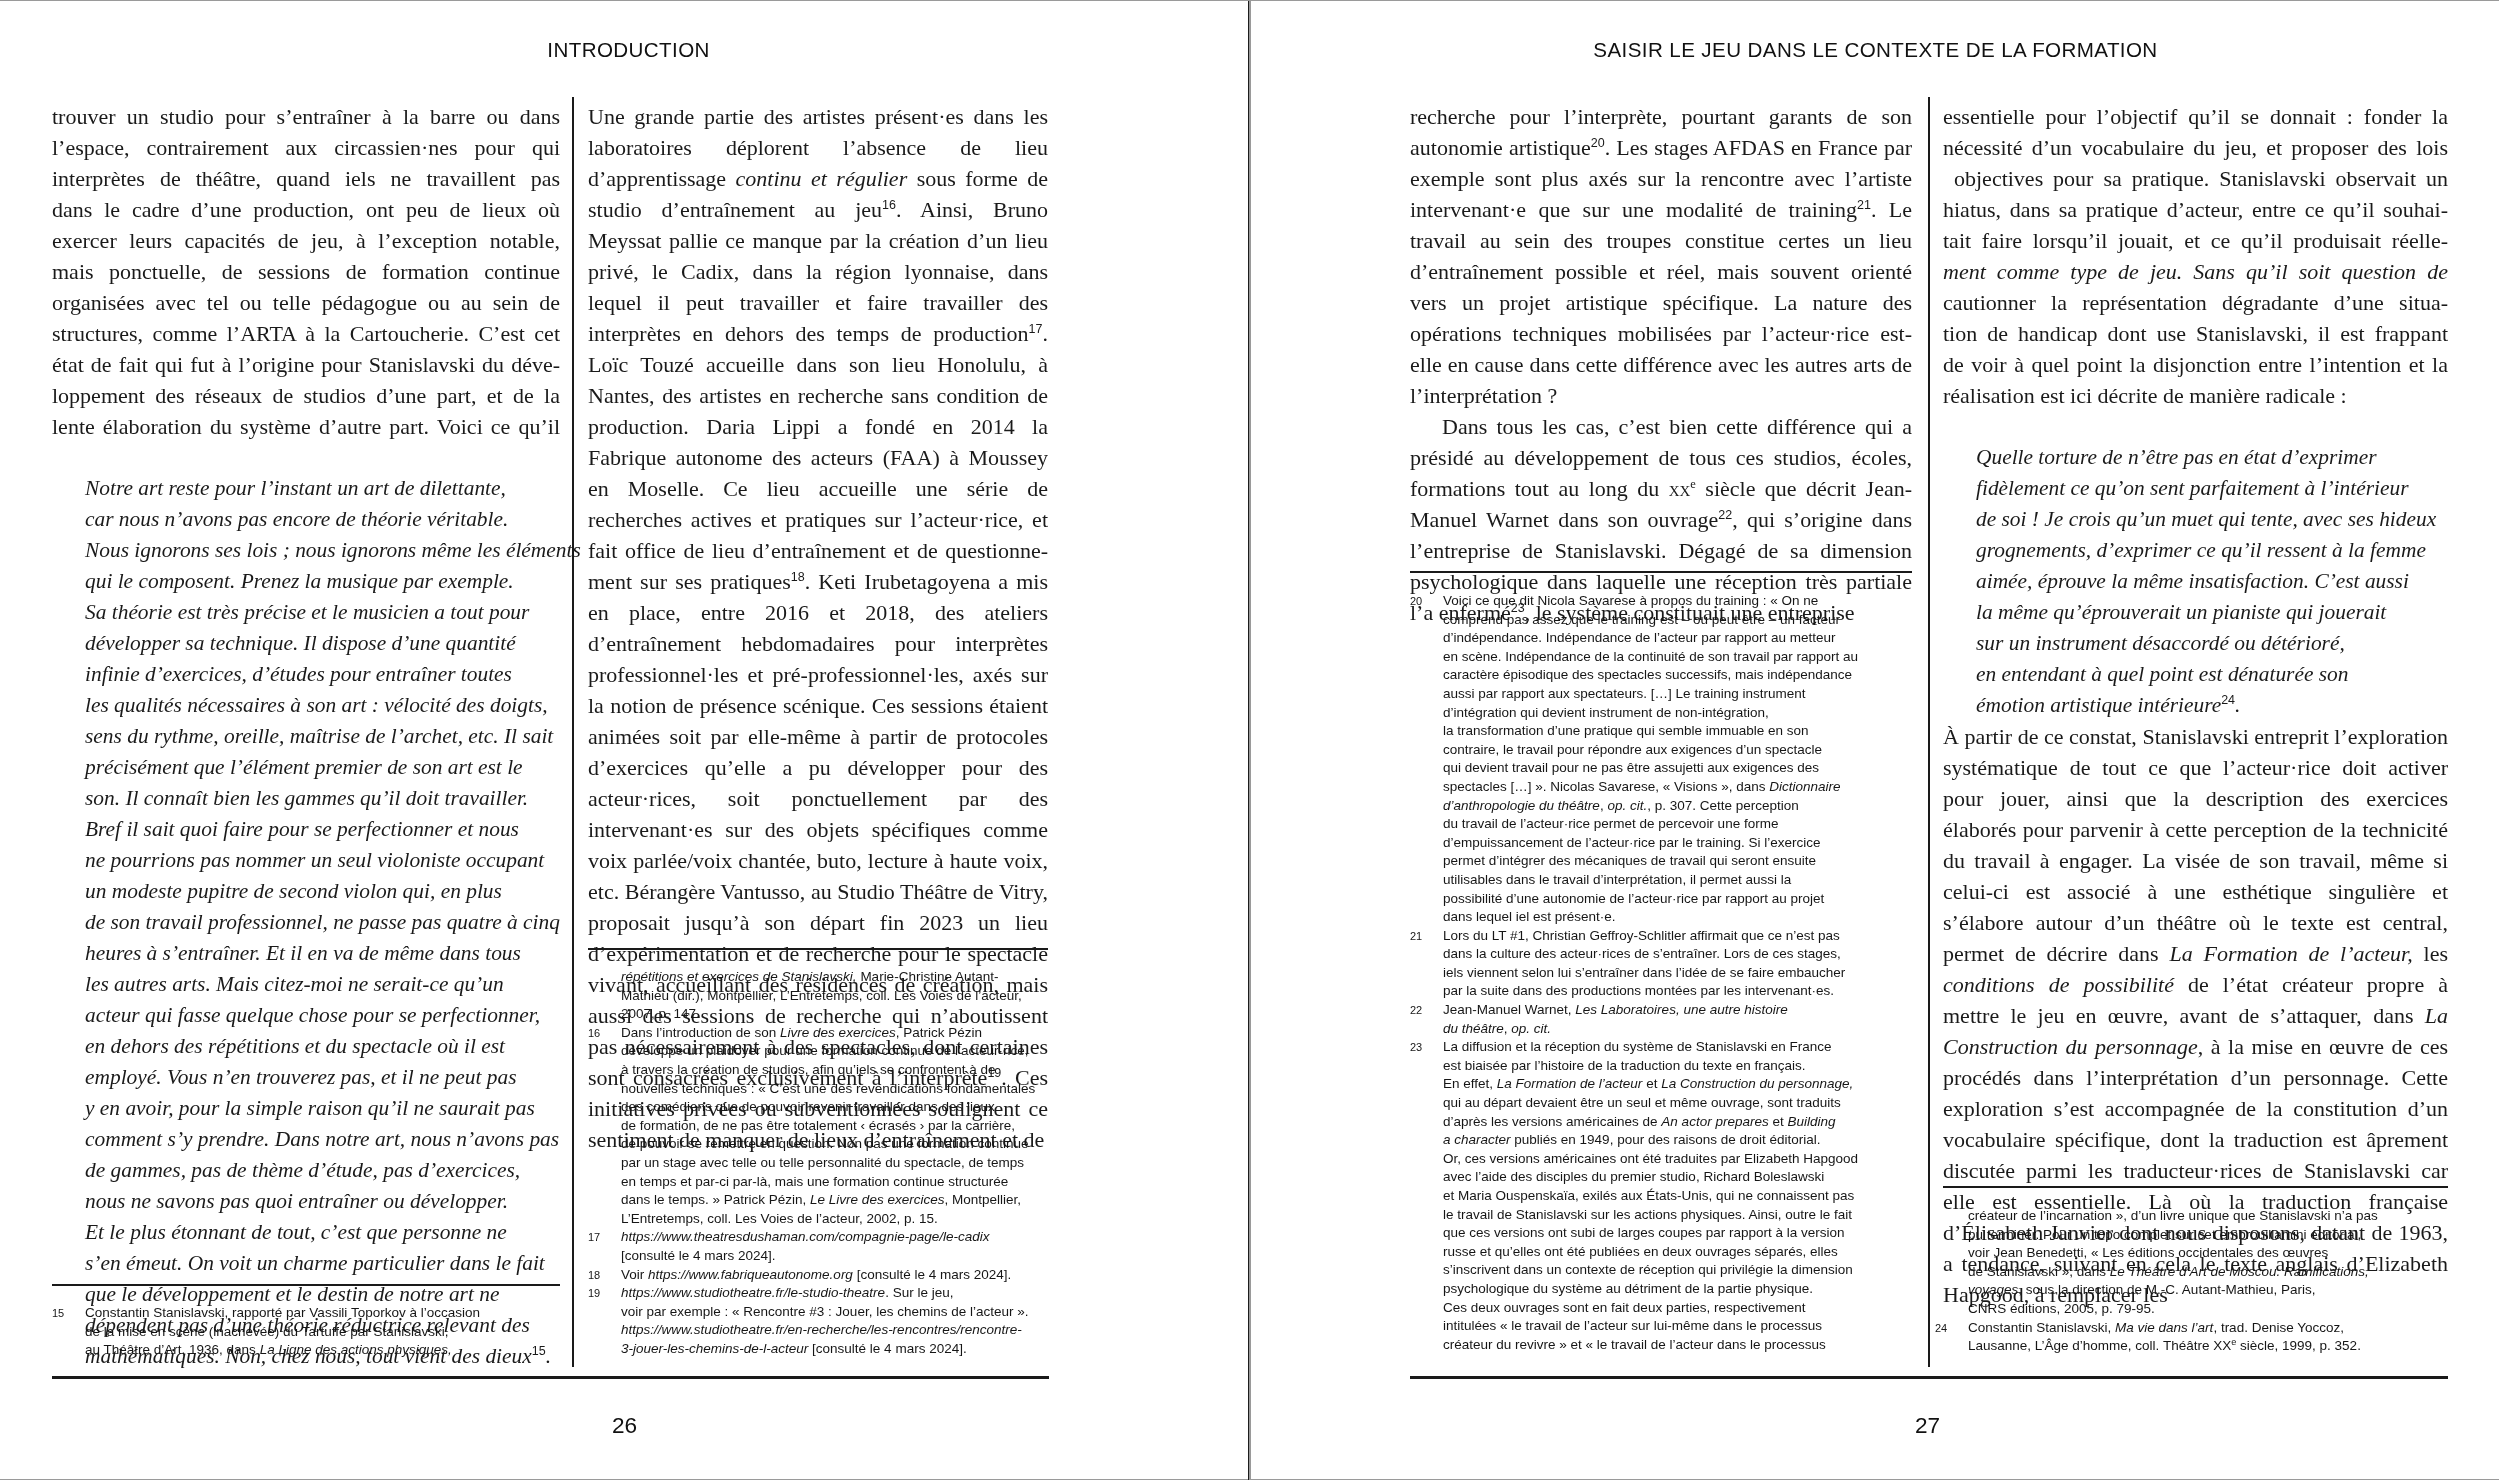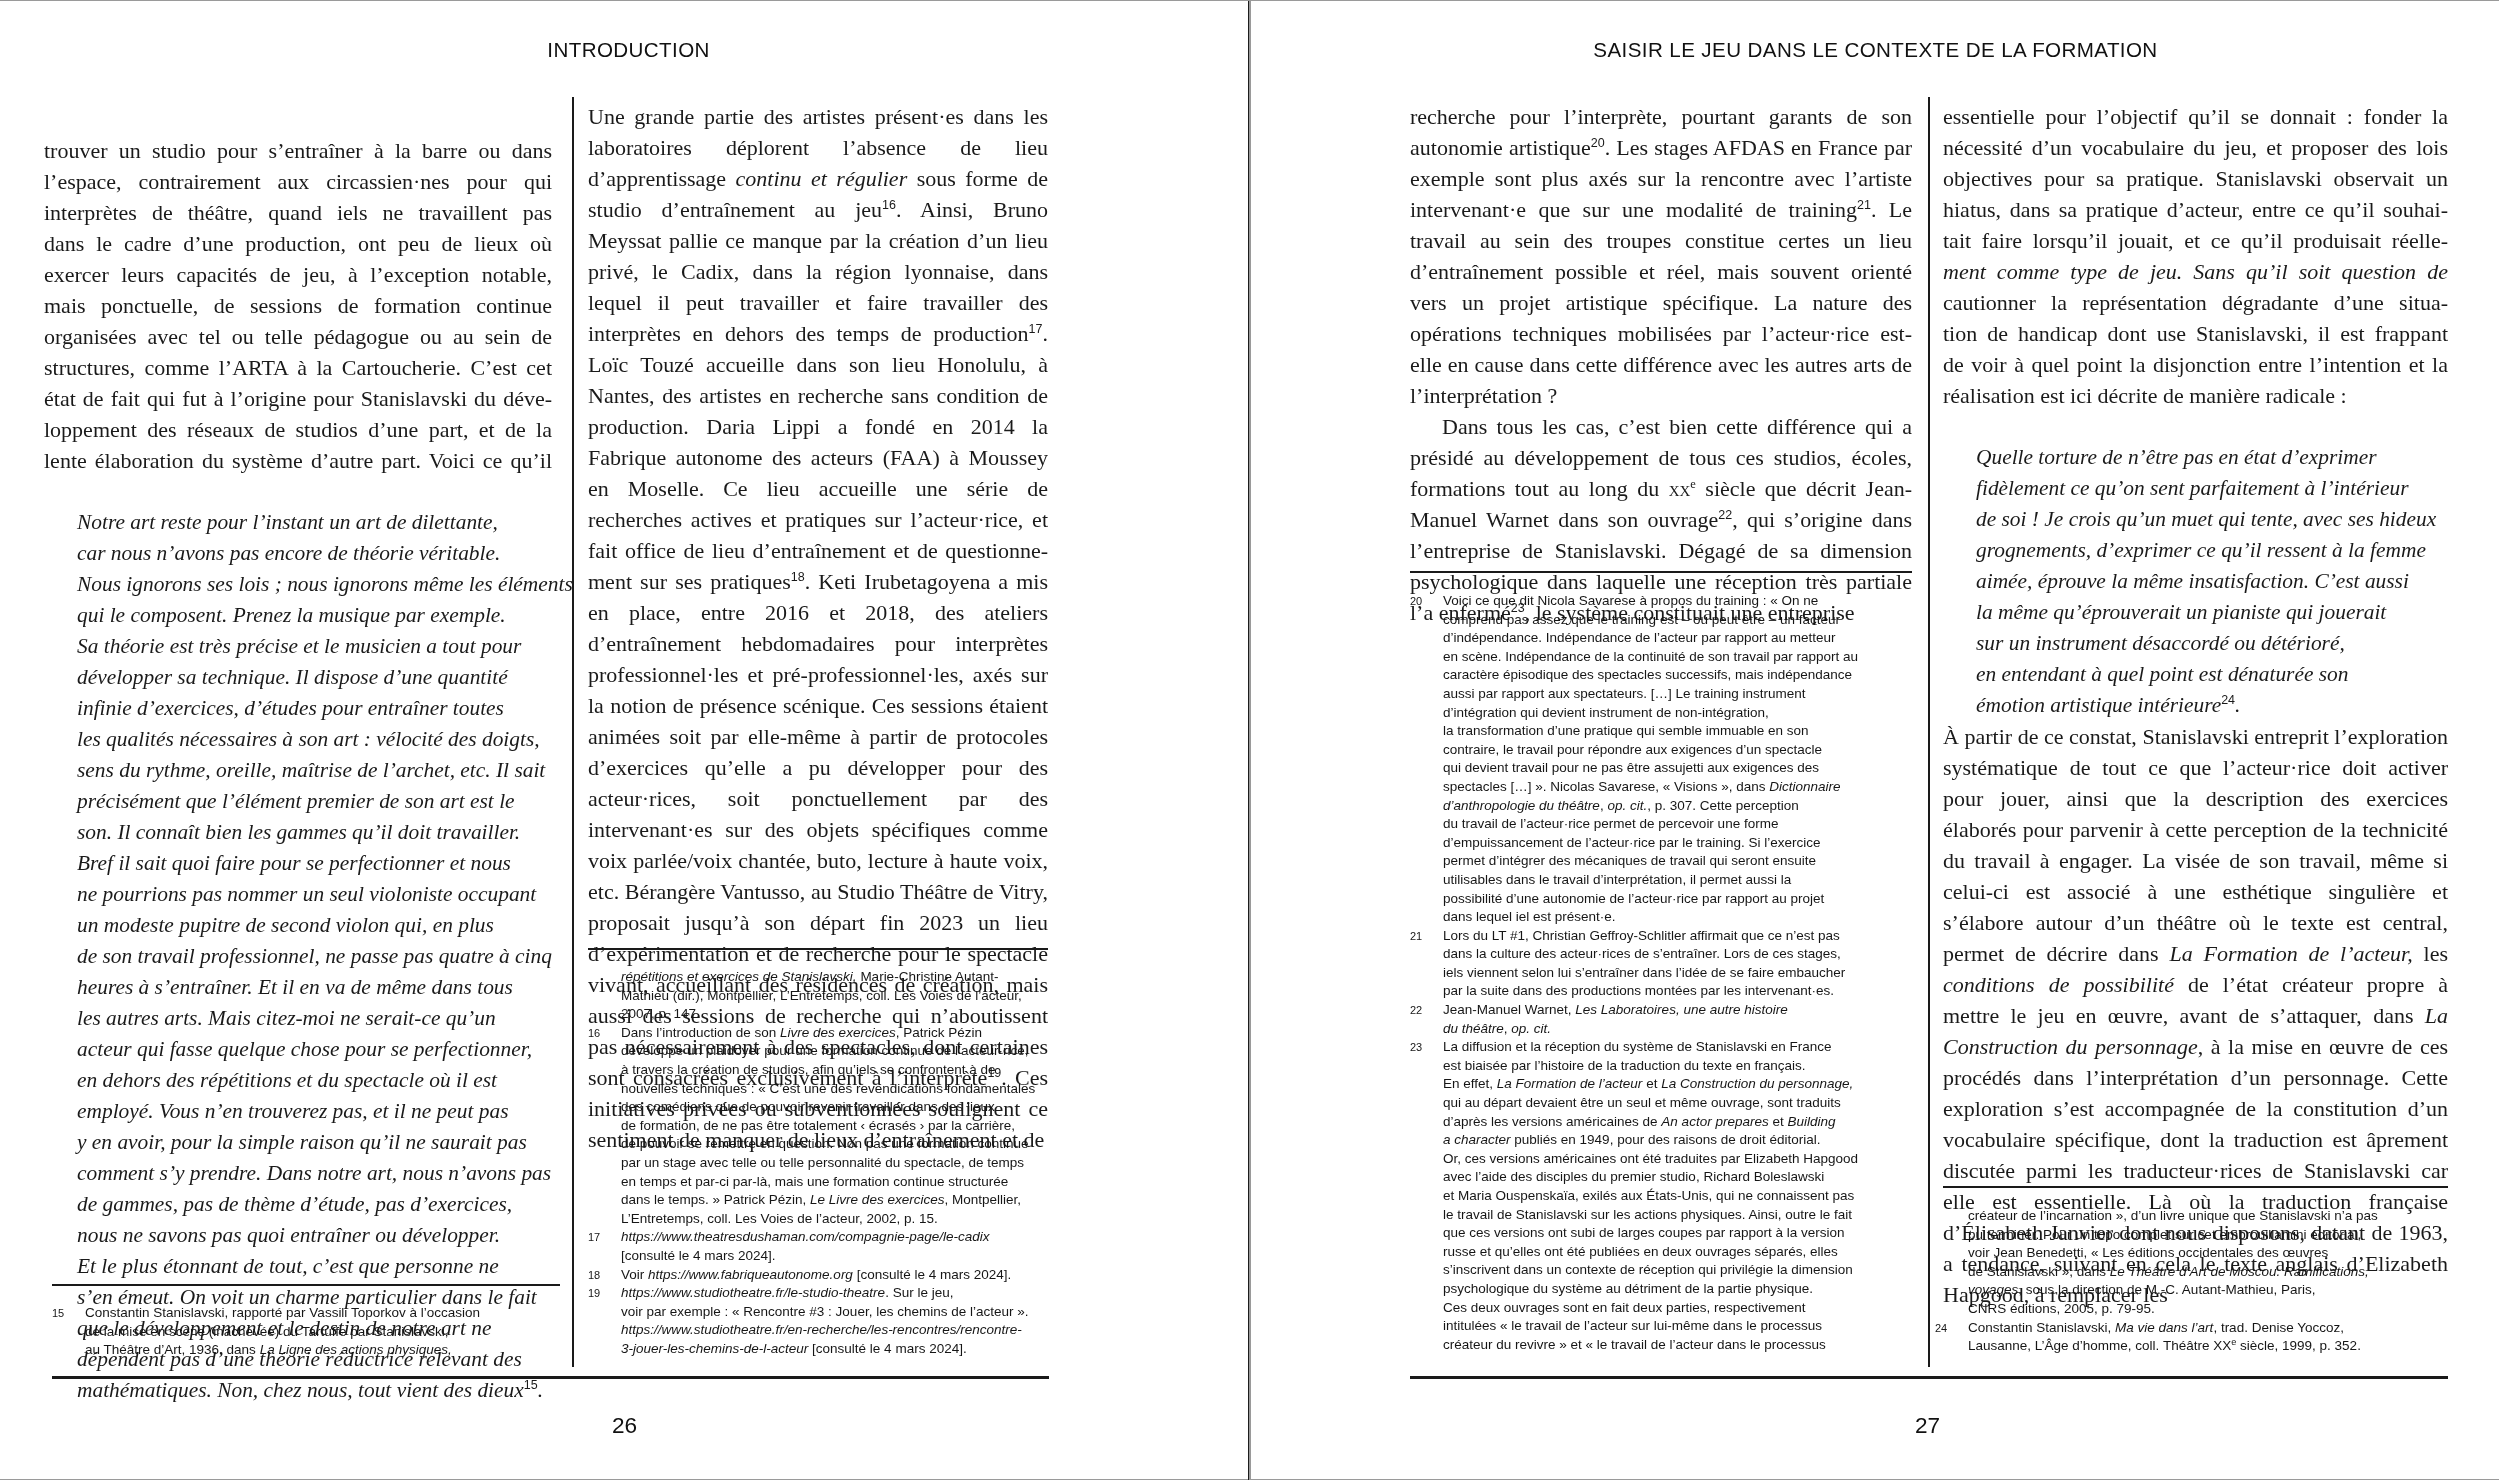--- a/index.html
+++ b/index.html
@@ -43,21 +43,21 @@
   .page-number { position: absolute; top: 1412px; width: 100%; text-align: center; font-family: "Liberation Sans", sans-serif; font-size: 22.6px; color: #111; }
 </style>
 </head>
 <body>
 
 <div class="spread">
 
   <div class="page left">
     <div class="running-head">INTRODUCTION</div>
 
-    <div class="col" style="left:44px; width:508px;margin-top:34px;">
+    <div class="col" style="left:52px; width:508px;">
       <div class="body-text" id="l-c1-p1">
           <p style="text-align: justify;">
             <span style="display: block; text-align: justify; text-align-last: justify;">trouver un studio pour s’entraîner à la barre ou dans</span>
             <span style="display: block; text-align: justify; text-align-last: justify;">l’espace, contrairement aux circassien·nes pour qui</span>
             <span style="display: block; text-align: justify; text-align-last: justify;">interprètes de théâtre, quand iels ne travaillent pas</span>
             <span style="display: block; text-align: justify; text-align-last: justify;">dans le cadre d’une production, ont peu de lieux où</span>
             <span style="display: block; text-align: justify; text-align-last: justify;">exercer leurs capacités de jeu, à l’exception notable,</span>
             <span style="display: block; text-align: justify; text-align-last: justify;">mais ponctuelle, de sessions de formation continue</span>
             <span style="display: block; text-align: justify; text-align-last: justify;">organisées avec tel ou telle pédagogue ou au sein de</span>
             <span style="display: block; text-align: justify; text-align-last: justify;">structures, comme l’ARTA à la Cartoucherie. C’est cet</span>
@@ -232,21 +232,21 @@
         </div>
       </div>
 
     <div class="col-sep" style="left:677px; height:1270px;"></div>
 
     <div class="col" style="left:692px; width:505px;">
       <div class="body-text" id="r-c2-p1">
           <p style="text-align: justify;">
             <span style="display: block; text-align: justify; text-align-last: justify;">essentielle pour l’objectif qu’il se donnait : fonder la</span>
             <span style="display: block; text-align: justify; text-align-last: justify;">nécessité d’un vocabulaire du jeu, et proposer des lois</span>
-            <span style="display: block; text-align: justify; text-align-last: justify;">objectives pour sa pratique. Stanislavski observait un</span>
+            <span style="display: block; text-align: justify; text-align-last: justify; margin-left: 11px;">objectives pour sa pratique. Stanislavski observait un</span>
             <span style="display: block; text-align: justify; text-align-last: justify;">hiatus, dans sa pratique d’acteur, entre ce qu’il souhai-</span>
             <span style="display: block; text-align: justify; text-align-last: justify;">tait faire lorsqu’il jouait, et ce qu’il produisait réelle-</span>
             <span style="display: block; text-align: justify; text-align-last: justify; font-style: italic;">ment comme type de jeu. Sans qu’il soit question de</span>
             <span style="display: block; text-align: justify; text-align-last: justify;">cautionner la représentation dégradante d’une situa-</span>
             <span style="display: block; text-align: justify; text-align-last: justify;">tion de handicap dont use Stanislavski, il est frappant</span>
             <span style="display: block; text-align: justify; text-align-last: justify;">de voir à quel point la disjonction entre l’intention et la</span>
             <span style="display: block; text-align: left; text-align-last: left;">réalisation est ici décrite de manière radicale :</span>
           </p>
         </div>
       <div class="quote" id="r-c2-quote">

